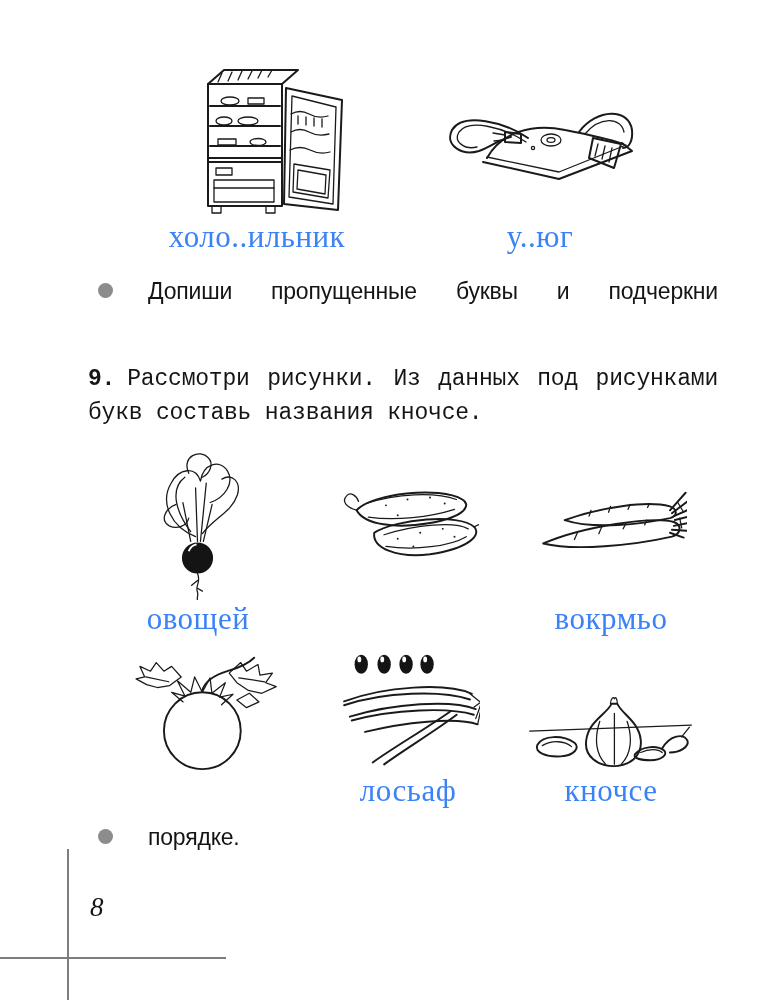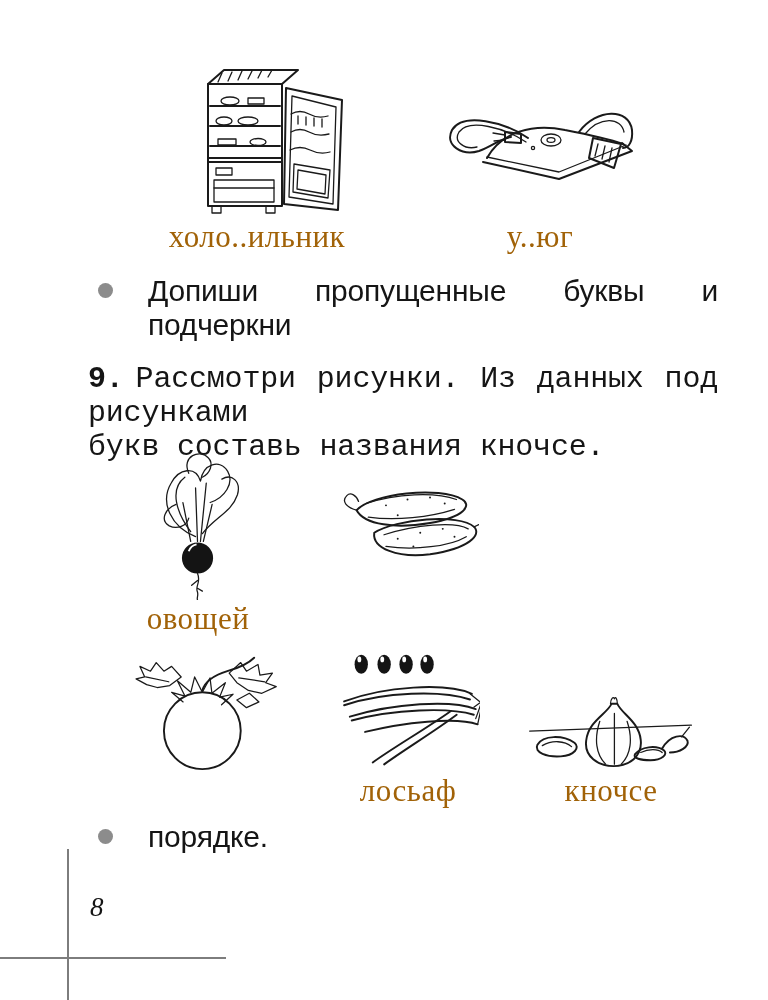--- a/index.html
+++ b/index.html
@@ -10,28 +10,28 @@
   }
   svg{display:block;}
   .art{stroke:#1a1a1a;fill:none;stroke-width:2;stroke-linecap:round;stroke-linejoin:round;}
   .art-thin{stroke:#1a1a1a;fill:none;stroke-width:1.3;stroke-linecap:round;stroke-linejoin:round;}
   .art-fill{fill:#141414;stroke:none;}
 
   .fig-top{position:absolute;}
   .fig-img{display:flex;align-items:center;justify-content:center;}
   .caption{
     font-family:"Liberation Serif",serif;font-size:31px;line-height:34px;
-    text-align:center;letter-spacing:.5px;color:#a16207;
+    text-align:center;letter-spacing:.5px;color:#3b82f6;
   }
   .fig1{left:148px;top:56px;width:218px;}
   .fig1 .fig-img{height:164px;}
   .fig2{left:420px;top:56px;width:240px;}
   .fig2 .fig-img{height:164px;padding-top:6px;box-sizing:border-box;}
 
-  .task{position:absolute;width:630px;display:flex;font-size:30px;line-height:34px;letter-spacing:-.2px;}
+  .task{position:absolute;width:630px;display:flex;font-size:23px;line-height:34px;letter-spacing:-.2px;}
   .task-text{flex:1;}
   .jline{text-align:justify;text-align-last:justify;}
   .bullet{
     flex:0 0 15px;width:15px;height:15px;border-radius:50%;
     margin:9px 35px 0 10px;
   }
   .task1{left:88px;top:274px;}
   .task9{left:88px;top:362px;font-family:Liberation Mono, monospace;}
   .task3{left:88px;top:820px;}
   .marker9{font-weight:bold;padding-right:12px;}
@@ -164,20 +164,35 @@
           <circle cx="62" cy="64" r="1"></circle>
             <circle cx="85" cy="58" r="1"></circle>
             <circle cx="108" cy="54" r="1"></circle>
             <circle cx="120" cy="62" r="1"></circle>
             <circle cx="78" cy="72" r="1"></circle>
         </g>
       </svg>
     </div>
   </div>
 
+  <div class="veg-cell r1 c3">
+    <div class="veg-img">
+      <svg width="152" height="78" viewBox="0 0 155 80">
+        <g class="art">
+          <path d="M30,38 C70,24 115,18 138,24 C146,27 146,34 138,36 C110,42 60,48 30,38 Z"></path>
+          <path d="M8,62 C50,44 120,34 142,40 C150,43 150,52 140,55 C100,64 40,70 8,62 Z"></path>
+          <path class="art-thin" d="M55,34 L57,28 M75,30 L77,24 M95,27 L97,22 M115,25 L117,21"></path>
+          <path class="art-thin" d="M40,58 L43,51 M65,52 L68,45 M90,47 L93,41 M112,43 L114,38"></path>
+          <path d="M138,28 L154,10 M140,31 L157,18 M142,34 L158,27 M143,38 L159,34 M142,44 L157,41 M140,48 L155,49 M138,51 L152,56"></path>
+          <path class="art-thin" d="M146,20 L152,30 M148,36 L150,46"></path>
+        </g>
+      </svg>
+    </div>
+    <div class="caption veg-caption">вокрмьо</div>
+  </div>
 
   <div class="veg-cell r2 c1">
     <div class="veg-img2">
       <svg width="168" height="120" viewBox="0 0 175 125">
         <g class="art">
           <circle cx="92" cy="82" r="40"></circle>
           <path class="art-thin" d="M72,52 L60,42 L74,46 L66,30 L80,42 L84,26 L92,42 L100,27 L102,43 L116,32 L110,47 L124,44 L112,55"></path>
           <path d="M92,40 C95,30 105,24 118,20 C132,16 140,12 146,6"></path>
           <path class="art-thin" d="M70,26 L60,15 L52,20 L44,11 L38,20 L27,15 L32,26 L23,28 L34,34 L45,37 L58,35 Z"></path>
           <path class="art-thin" d="M120,22 L132,11 L138,20 L150,13 L152,24 L165,22 L158,32 L169,36 L154,43 L140,40 L128,32 Z"></path>

